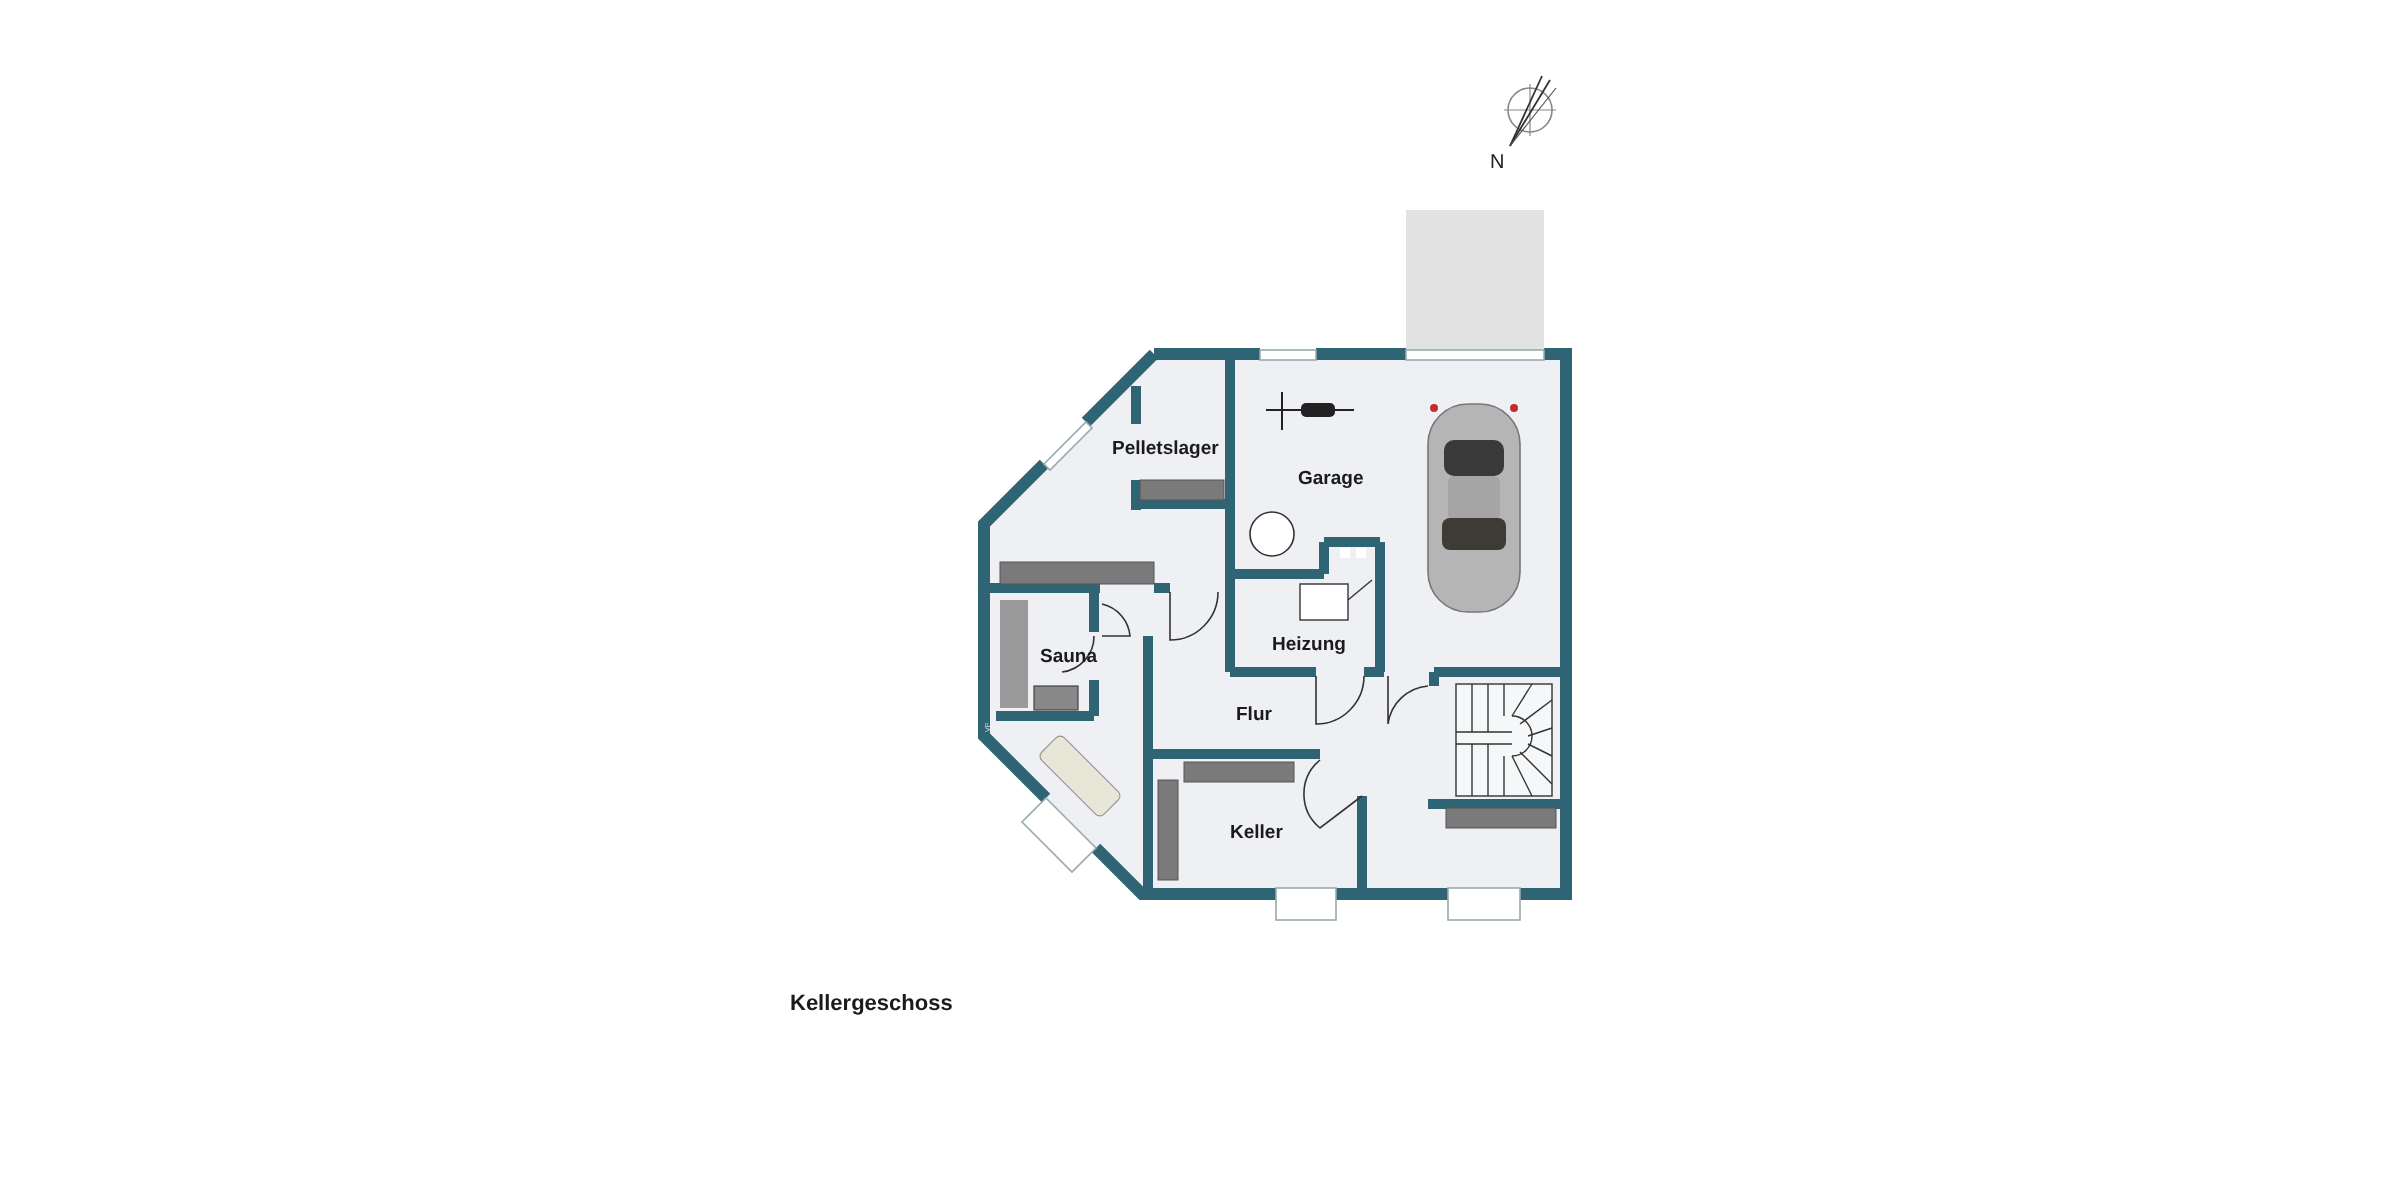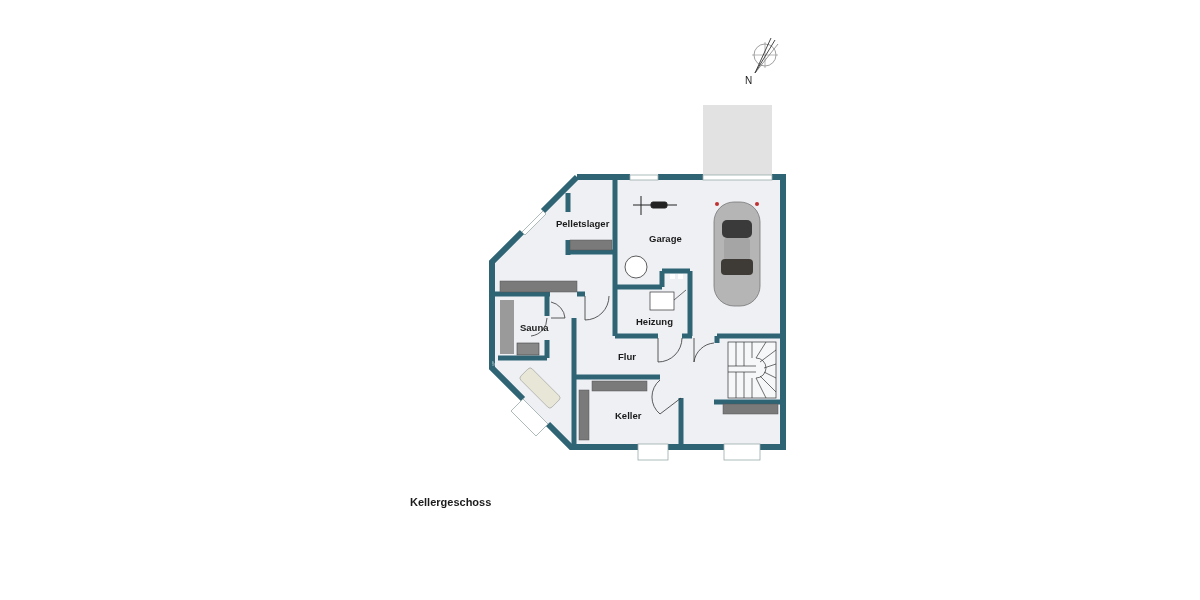--- a/index.html
+++ b/index.html
@@ -1,19 +1,19 @@
 <!DOCTYPE html>
 <html><head>
 <meta charset="utf-8">
 <style>
   html, body { margin:0; padding:0; background:#ffffff; }
   body { width:1200px; height:600px; position:relative; overflow:hidden; font-family:"Liberation Sans", sans-serif; }
   #plan { position:absolute; left:0; top:0; width:1200px; height:600px; }
   .room-label { font-family:"Liberation Sans", sans-serif; font-weight:bold; font-size:9.5px; fill:#1b1b1b; }
-  .floor-title { position:absolute; left:410px; top:496px; font-size:11px; font-weight:bold; color:#1b1b1b; }
+  .floor-title { position:absolute; left:395px; top:496px; font-size:11px; font-weight:bold; color:#1b1b1b; }
   .compass-n { font-family:"Liberation Sans", sans-serif; font-size:10px; fill:#222; }
   .tiny { font-family:"Liberation Sans", sans-serif; font-size:3.5px; fill:#cfe0e6; }
 </style>
 </head>
 <body>
 
 <svg id="plan" viewBox="0 0 1200 600" xmlns="http://www.w3.org/2000/svg">
 
   <g>
     <circle cx="765" cy="55" r="11" fill="none" stroke="#888" stroke-width="0.8"></circle>

